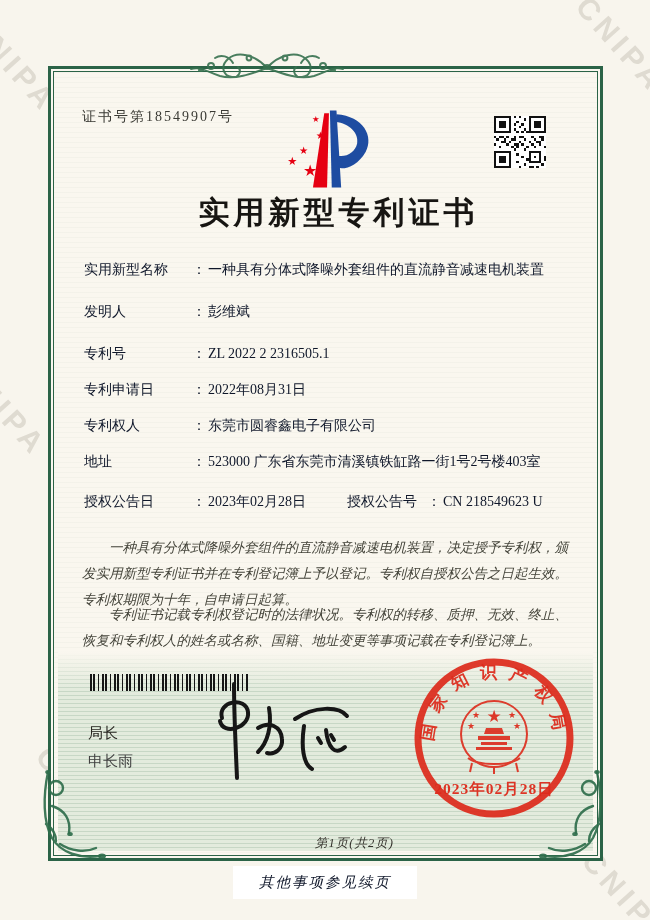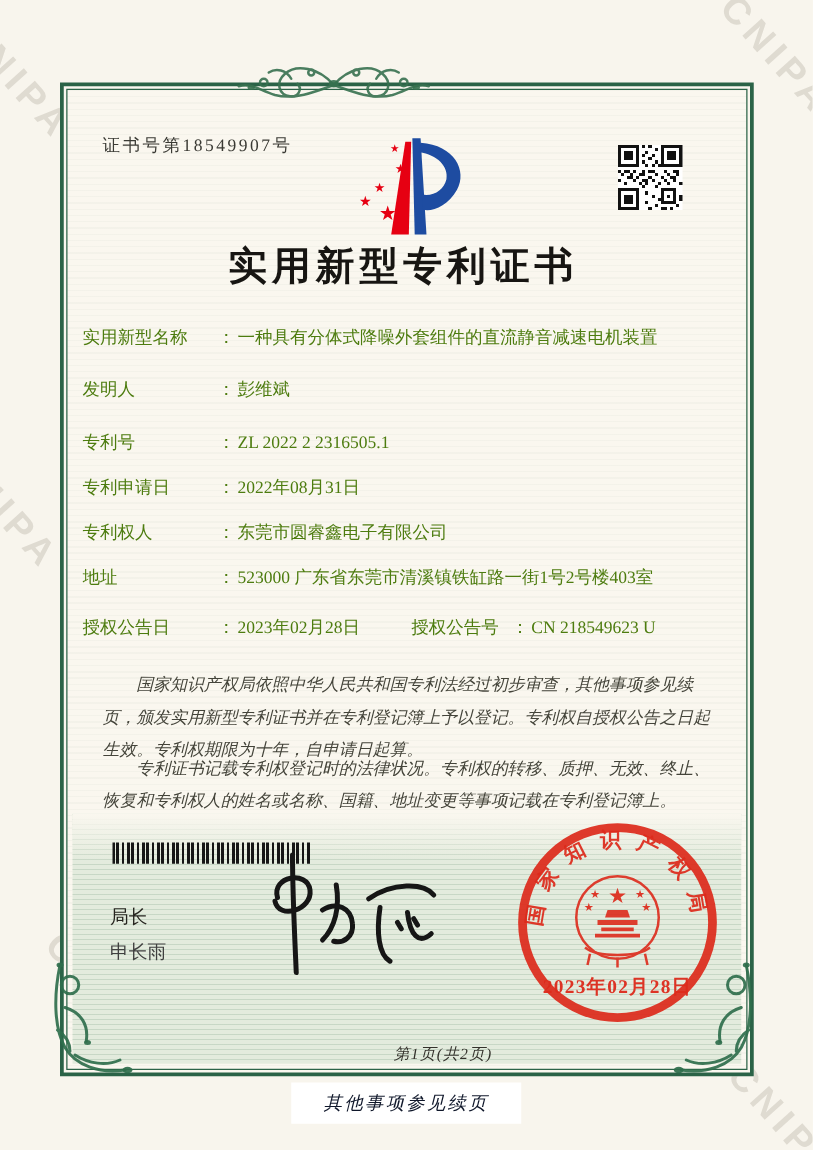--- a/index.html
+++ b/index.html
@@ -23,23 +23,23 @@
           linear-gradient(180deg,rgba(250,247,239,1) 0,rgba(250,247,239,0) 38px),
           repeating-linear-gradient(180deg,rgba(120,158,130,0.26) 0 1px,rgba(227,235,221,0) 1px 4px),
           #e3ebdd;}
 
   .orn{position:absolute;pointer-events:none;}
 
   
   .abs{position:absolute;white-space:nowrap;}
   .certno{left:82px;top:108px;font-size:14px;letter-spacing:2px;color:#3a3a34;}
   .title{left:48px;top:192px;width:549px;text-align:center;font-size:31px;font-weight:bold;
-         letter-spacing:4px;color:#171512;white-space:nowrap;}
-
-  .row{position:absolute;left:66px;font-size:14px;color:#4d7c0f;white-space:nowrap;}
+         letter-spacing:4px;color:#171512;white-space:nowrap;padding-left:16px;}
+
+  .row{position:absolute;left:84px;font-size:14px;color:#0f172a;white-space:nowrap;}
   .flabel{display:inline-block;width:108px;text-align:justify;text-align-last:justify;
           vertical-align:top;overflow:hidden;height:18px;}
   .flabel::after{content:"";display:inline-block;width:100%;height:0;}
   .flabel.w80{width:80px;}
   .colon{display:inline-block;margin:0 2px 0 0;}
   .fvalue{display:inline-block;}
   .pair2{position:absolute;left:263px;top:0;}
 
   .para{position:absolute;left:82px;width:490px;font-size:13.5px;line-height:26px;
         color:#44443a;text-indent:2em;font-style:italic;white-space:normal;}
@@ -239,21 +239,21 @@
   <div class="row" style="top:453px">
     <span class="flabel">地址</span><span class="colon">：</span><span class="fvalue">523000 广东省东莞市清溪镇铁缸路一街1号2号楼403室</span>
   </div>
   <div class="row" style="top:493px">
     <span class="flabel">授权公告日</span><span class="colon">：</span><span class="fvalue">2023年02月28日</span>
     <span class="pair2">
       <span class="flabel w80">授权公告号</span><span class="colon">：</span><span class="fvalue">CN 218549623 U</span>
     </span>
   </div>
 
-  <p class="para" style="top:521px">国家知识产权局依照中华人民共和国专利法经过初步审查，其他事项参见续页，颁发实用新型专利证书并在专利登记簿上予以登记。专利权自授权公告之日起生效。专利权期限为十年，自申请日起算。</p>
+  <p class="para" style="top:521px">一种具有分体式降噪外套组件的直流静音减速电机装置，决定授予专利权，颁发实用新型专利证书并在专利登记簿上予以登记。专利权自授权公告之日起生效。专利权期限为十年，自申请日起算。</p>
   <p class="para" style="top:588px">专利证书记载专利权登记时的法律状况。专利权的转移、质押、无效、终止、恢复和专利权人的姓名或名称、国籍、地址变更等事项记载在专利登记簿上。</p>
 
   <div class="barcode"></div>
 
   <div class="abs director-label">局长</div>
   <div class="abs director-name">申长雨</div>
 
   <svg class="abs" style="left:192px;top:676px" width="160" height="115" viewBox="0 0 160 115">
     <g fill="none" stroke="#161616" stroke-width="4" stroke-linecap="round" stroke-linejoin="round">
       <path d="M30,42 C25,25 54,20 56,36 C58,52 31,60 28,45"></path>

